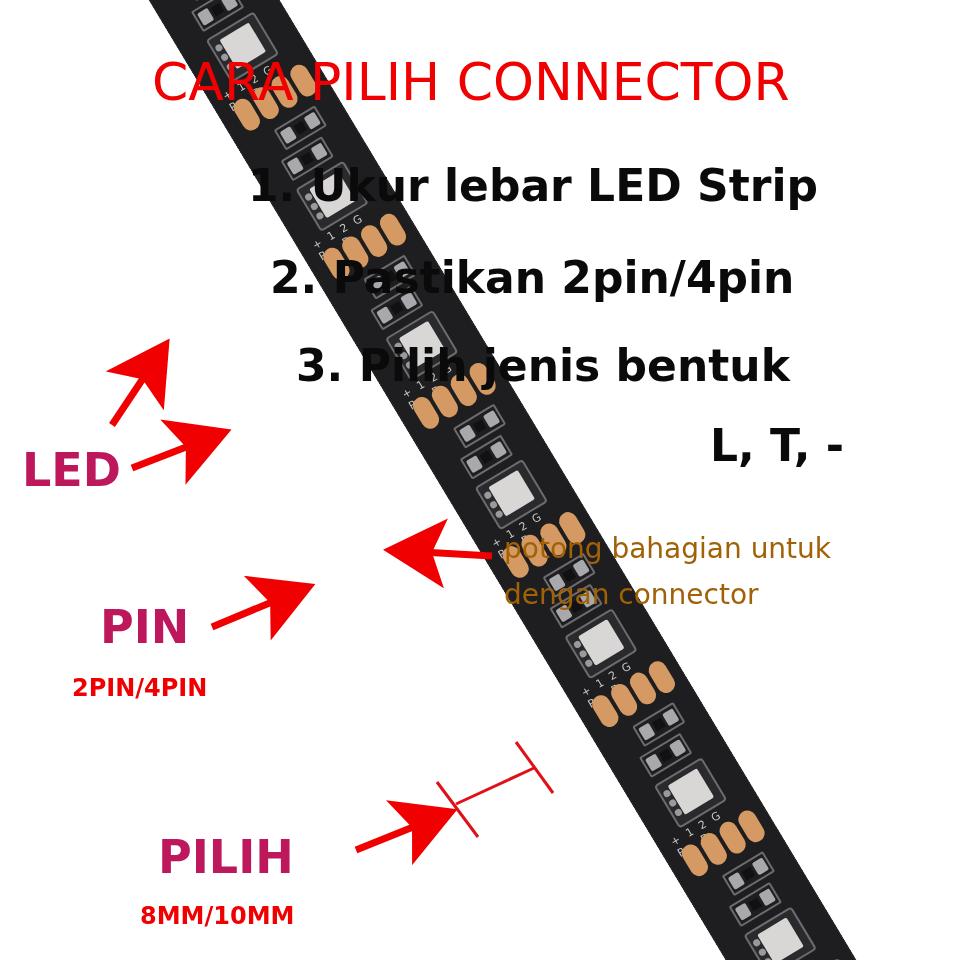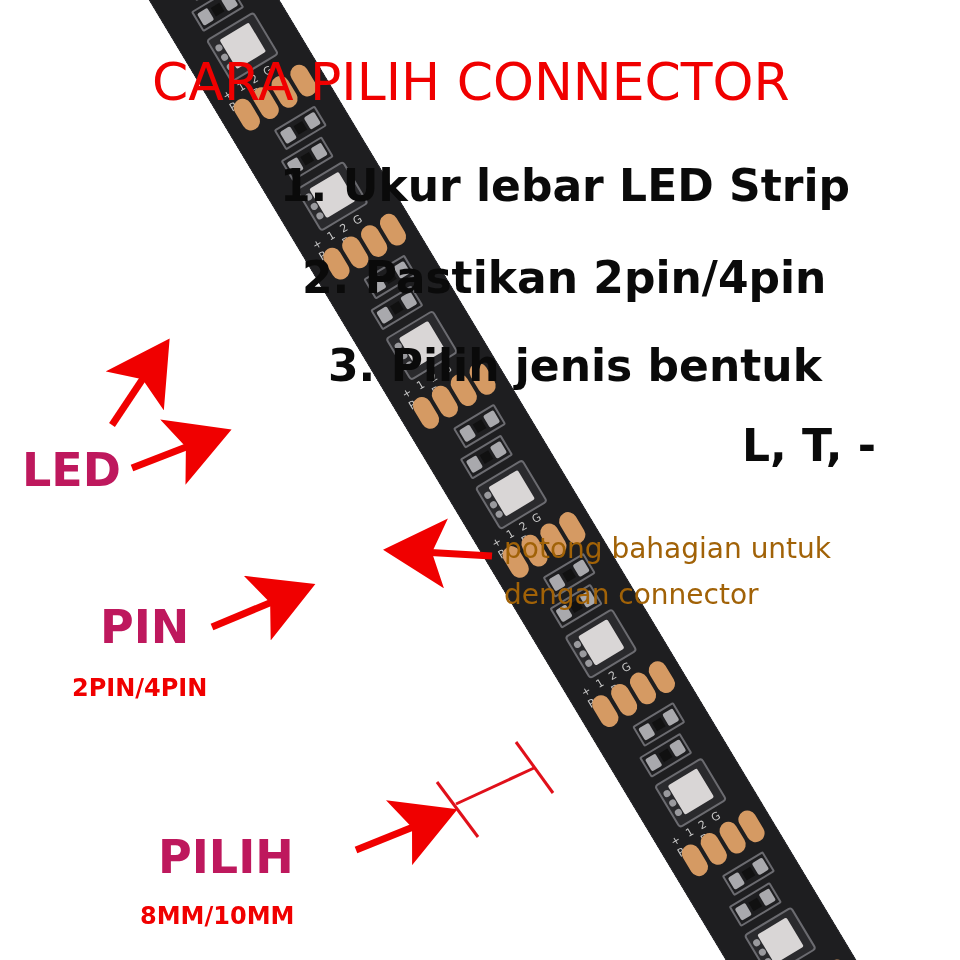--- a/index.html
+++ b/index.html
@@ -18,21 +18,21 @@
     .led .chip { position:absolute; left:10px; top:5px; width:34px; height:34px; background:#d9d6d6; border-radius:2px; }
     .led .dot { position:absolute; left:2px; width:7px; height:7px; border-radius:50%; background:#9a9a9e; }
     .res { position:absolute; width:44px; height:20px; border:2px solid #6b6b70; border-radius:2px; }
     .res .pad { position:absolute; top:3px; width:12px; height:14px; background:#a9a9ad; border-radius:2px; }
     .res .body { position:absolute; top:5px; left:17px; width:10px; height:10px; background:#111; }
     .pads { position:absolute; left:14px; width:84px; height:34px; }
     .pads .p { position:absolute; top:0; width:18px; height:34px; background:#d59a63; border-radius:9px; }
     .silk { position:absolute; left:14px; width:84px; font-size:11px; color:#c9c9c9; letter-spacing:8px; font-family:"DejaVu Sans", sans-serif; }
     .txt { position:absolute; white-space:nowrap; }
     .title { left:152px; top:52px; font-size:52px; font-weight:normal; color:#f00000; font-family:"DejaVu Sans", sans-serif; letter-spacing:0px; }
-    .step { font-size:44px; font-weight:bold; color:#0a0a0a;margin-left:32px; }
+    .step { font-size:44px; font-weight:bold; color:#0a0a0a; }
     .lbl { font-size:46px; font-weight:bold; color:#be185d; }
     .sub { font-size:24px; font-weight:bold; color:#f00000; }
     .note { font-size:28px; color:#a16207; line-height:46px; }
     svg.overlay { position:absolute; left:0; top:0; }
   </style>
 </head>
 <body>
 
 <div class="strip-wrap">
   <div class="strip" id="strip">

